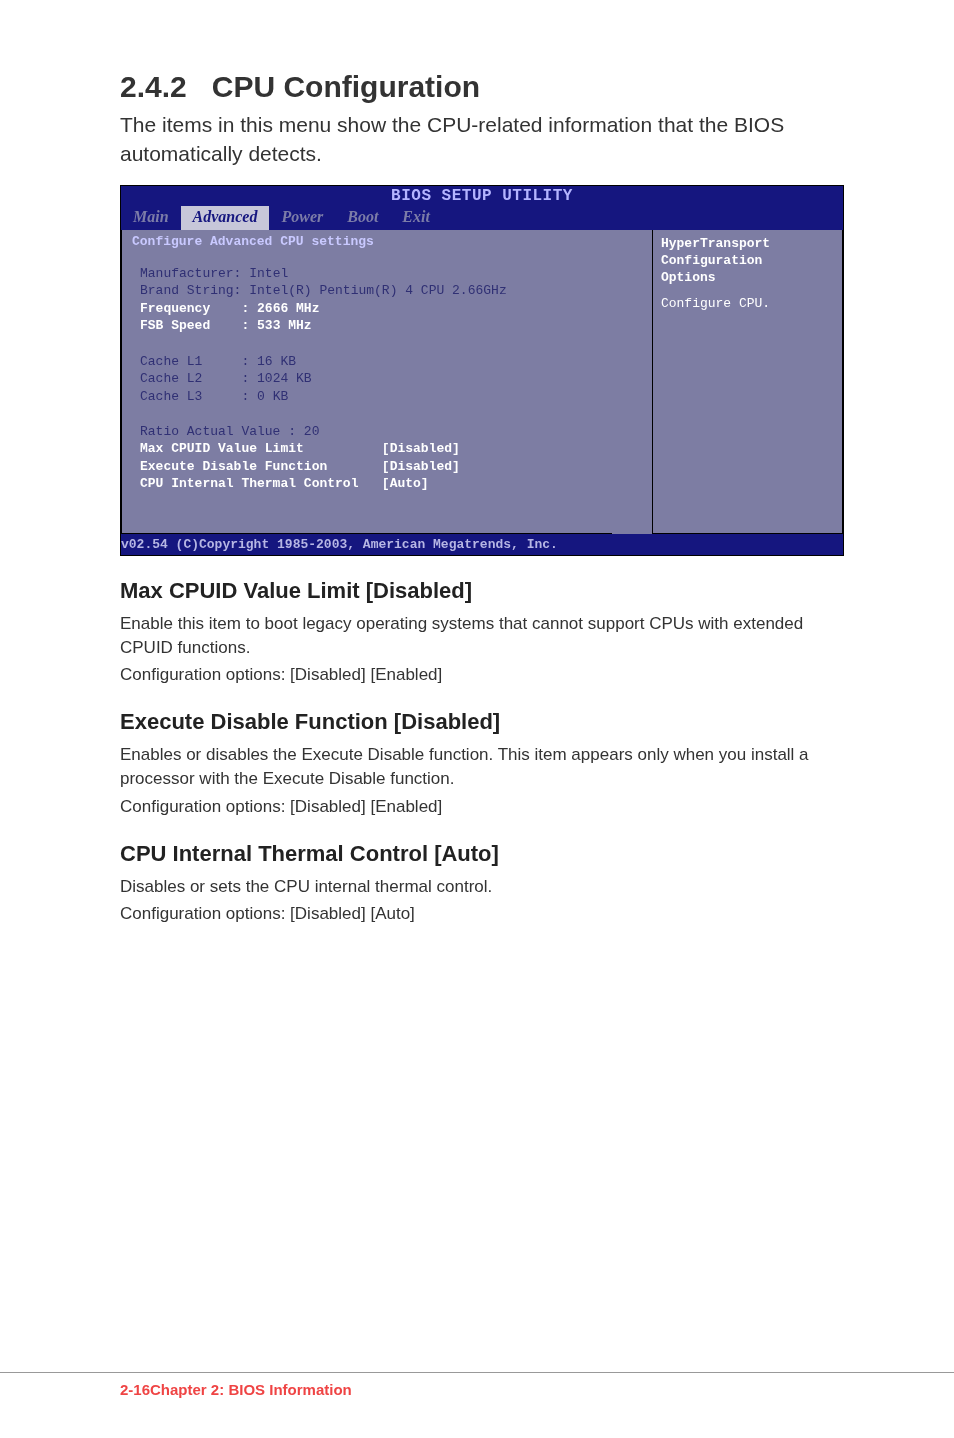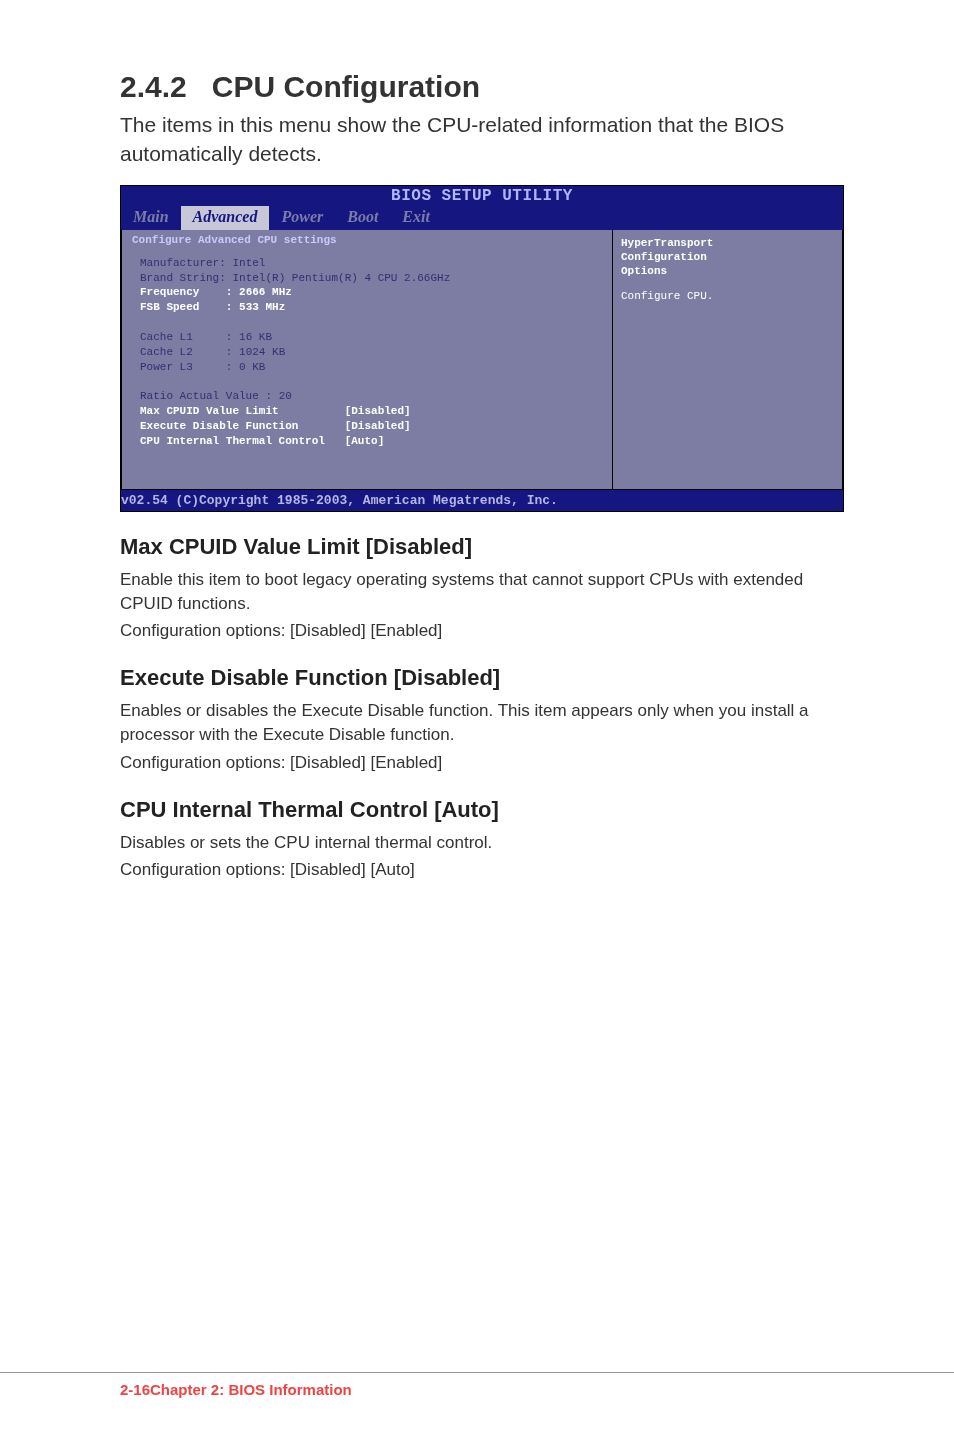--- a/index.html
+++ b/index.html
@@ -8,25 +8,25 @@
 
     h1.sec-title { font-size: 30px; font-weight: bold; color: #333; margin-bottom: 6px; }
     p.lead { font-size: 21px; line-height: 1.4; margin-bottom: 16px; color: #333; }
 
     
     .bios-outer { border: 1px solid #000; }
     .bios-header-bar { background: #15167f; color: #b4b4ff; text-align: center; font-family: "Courier New", monospace; font-weight: bold; font-size: 16px; letter-spacing: 0.5px; padding: 1px 0 1px; }
     .bios-tabs { background: #15167f; display: flex; font-family: Georgia, serif; font-style: italic; font-weight: bold; font-size: 16px; color: #7c7ca8; }
     .bios-tabs .tab { padding: 2px 12px 4px; }
     .bios-tabs .tab.active { background: #c7c7d9; color: #15167f; font-style: italic; }
-    .bios-body { display: flex; background: #7d7da3; font-family: "Courier New", monospace; font-size: 11px; }
+    .bios-body { display: flex; background: #7d7da3; font-family: "Courier New", monospace; font-size: 13px; gap: 40px; }
     .bios-left { flex: 0 0 68%; border: 1px solid #000; border-right: none; border-top: none; }
     .bios-right { flex: 1; border: 1px solid #000; border-top: none; padding: 6px 8px; }
     .bios-left-inner-title { color: #c9c9ff; font-weight: bold; padding: 4px 10px 2px; }
-    .bios-left-box { margin: 2px 8px 16px 8px; padding: 6px 10px 24px; }
+    .bios-left-box { margin: 8px 8px 16px 8px; padding: 6px 10px 24px; }
     .bios-line { white-space: pre; color: #000a5c; line-height: 1.35; }
     .bios-line.bold { color: #fff; font-weight: bold; }
     .bios-line.dim { color: #303074; }
     .bios-right .hdr { color: #fff; font-weight: bold; line-height: 1.3; }
     .bios-right .txt { color: #ffffff; line-height: 1.3; margin-top: 10px; }
     .bios-footer { background: #15167f; color: #b6b6e4; font-family: "Courier New", monospace; font-weight: bold; font-size: 13px; padding: 3px 0; }
 
     h2.sub { font-size: 22px; font-weight: bold; margin-top: 22px; margin-bottom: 8px; color: #222; }
     p.body { font-size: 17px; line-height: 1.4; color: #333; margin-bottom: 4px; }
 
@@ -58,21 +58,21 @@
       <div class="bios-left">
         <div class="bios-left-inner-title">Configure Advanced CPU settings</div>
         <div class="bios-left-box">
           <div class="bios-line dim"><span>Manufacturer:</span> <span>Intel</span></div>
           <div class="bios-line dim"><span>Brand String:</span> <span>Intel(R) Pentium(R) 4 CPU 2.66GHz</span></div>
           <div class="bios-line bold"><span>Frequency</span>    : <span>2666 MHz</span></div>
           <div class="bios-line bold"><span>FSB Speed</span>    : <span>533 MHz</span></div>
           <div class="bios-line">&nbsp;</div>
           <div class="bios-line dim"><span>Cache L1</span>     : <span>16 KB</span></div>
           <div class="bios-line dim"><span>Cache L2</span>     : <span>1024 KB</span></div>
-          <div class="bios-line dim"><span>Power L3</span>     : <span>0 KB</span></div>
+          <div class="bios-line dim"><span>Cache L3</span>     : <span>0 KB</span></div>
           <div class="bios-line">&nbsp;</div>
           <div class="bios-line dim"><span>Ratio Actual Value :</span> <span>20</span></div>
           <div class="bios-line bold"><span>Max CPUID Value Limit</span>          <span>[Disabled]</span></div>
           <div class="bios-line bold"><span>Execute Disable Function</span>       <span>[Disabled]</span></div>
           <div class="bios-line bold"><span>CPU Internal Thermal Control</span>   <span>[Auto]</span></div>
         </div>
       </div>
       <div class="bios-right">
         <div class="hdr">HyperTransport</div>
         <div class="hdr">Configuration</div>

